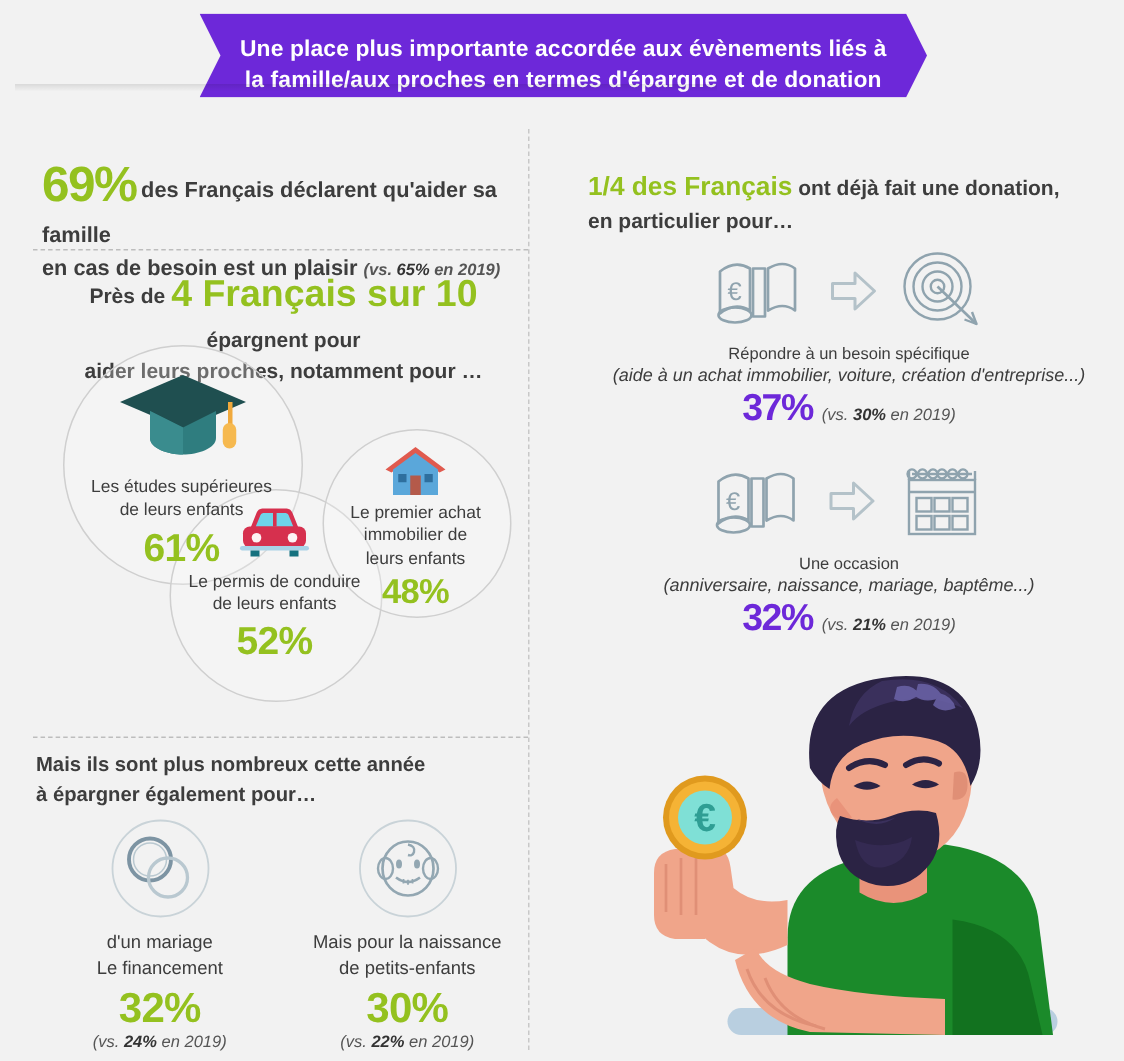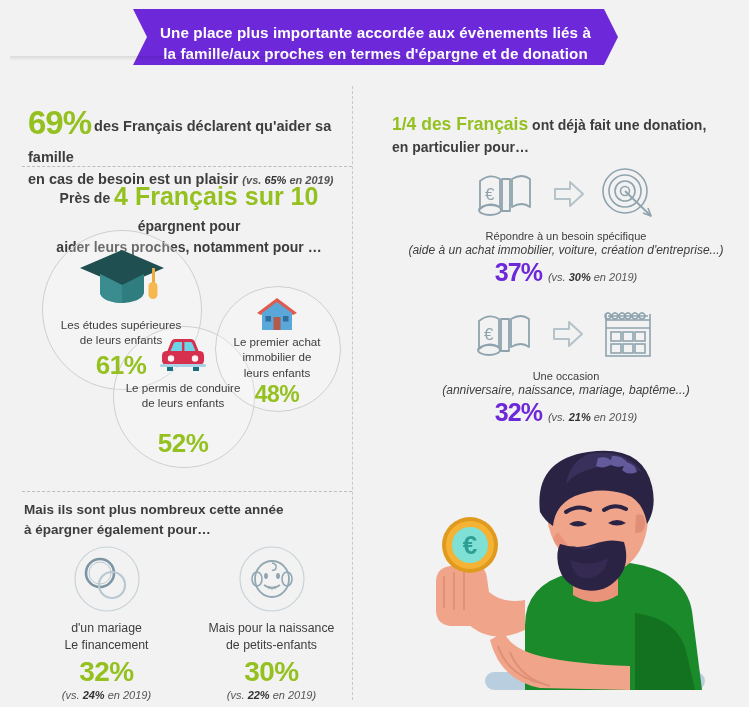--- a/index.html
+++ b/index.html
@@ -164,21 +164,21 @@
         <circle cx="16" cy="22.5" r="3.2" fill="#fdf3f4"></circle>
         <circle cx="40" cy="22.5" r="3.2" fill="#fdf3f4"></circle>
         <rect x="12" y="31" width="6" height="4" fill="#15717e"></rect>
         <rect x="38" y="31" width="6" height="4" fill="#15717e"></rect>
       </svg>
     </div>
 
     <div class="lbl" style="left:93px;top:158px;width:140px;">
       <div>Le permis de conduire</div>
       <div>de leurs enfants</div>
-      <div class="pct" style="margin-top:19px;">52%</div>
+      <div class="pct" style="margin-top:3px;">52%</div>
     </div>
 
     <div class="ico" style="left:236px;top:74px;">
       <svg width="42" height="36" viewBox="0 0 42 36">
         <path d="M21 2 L41 17 L37 19 L21 7 L5 19 L1 17 Z" fill="#e05a4e"></path>
         <path d="M6 17 L21 6 L36 17 L36 34 L6 34 Z" fill="#5aa7da"></path>
         <rect x="17.5" y="21" width="7" height="13" fill="#b45a4a"></rect>
         <rect x="9.5" y="20" width="5.5" height="5.5" fill="#2e6f9e"></rect>
         <rect x="27" y="20" width="5.5" height="5.5" fill="#2e6f9e"></rect>
       </svg>

